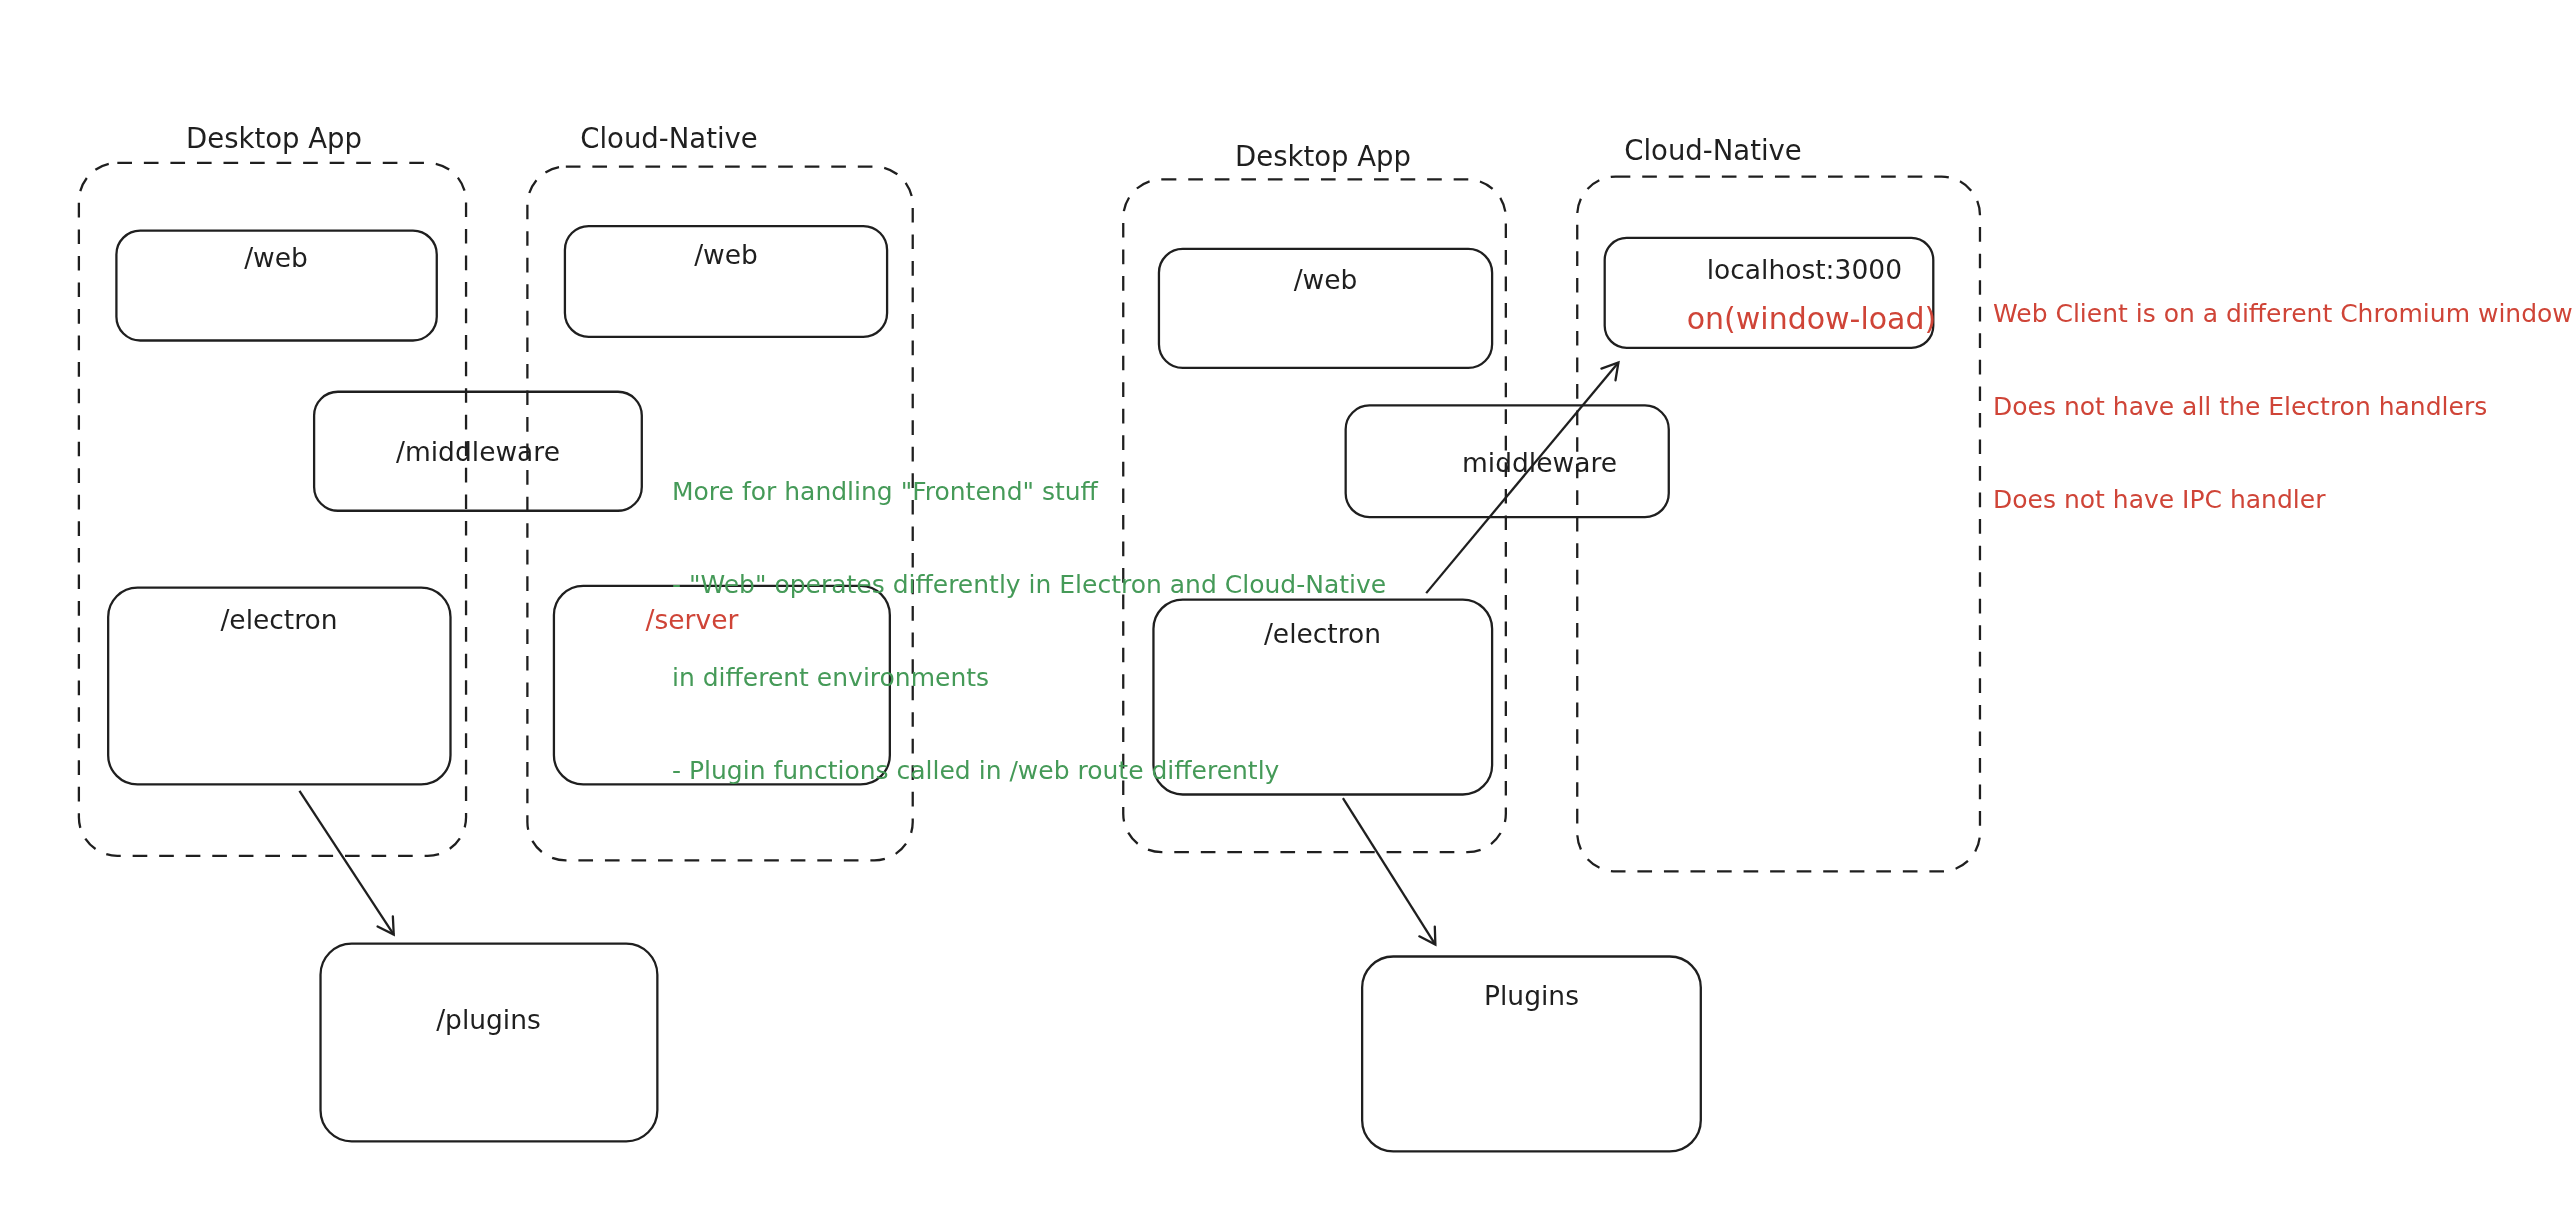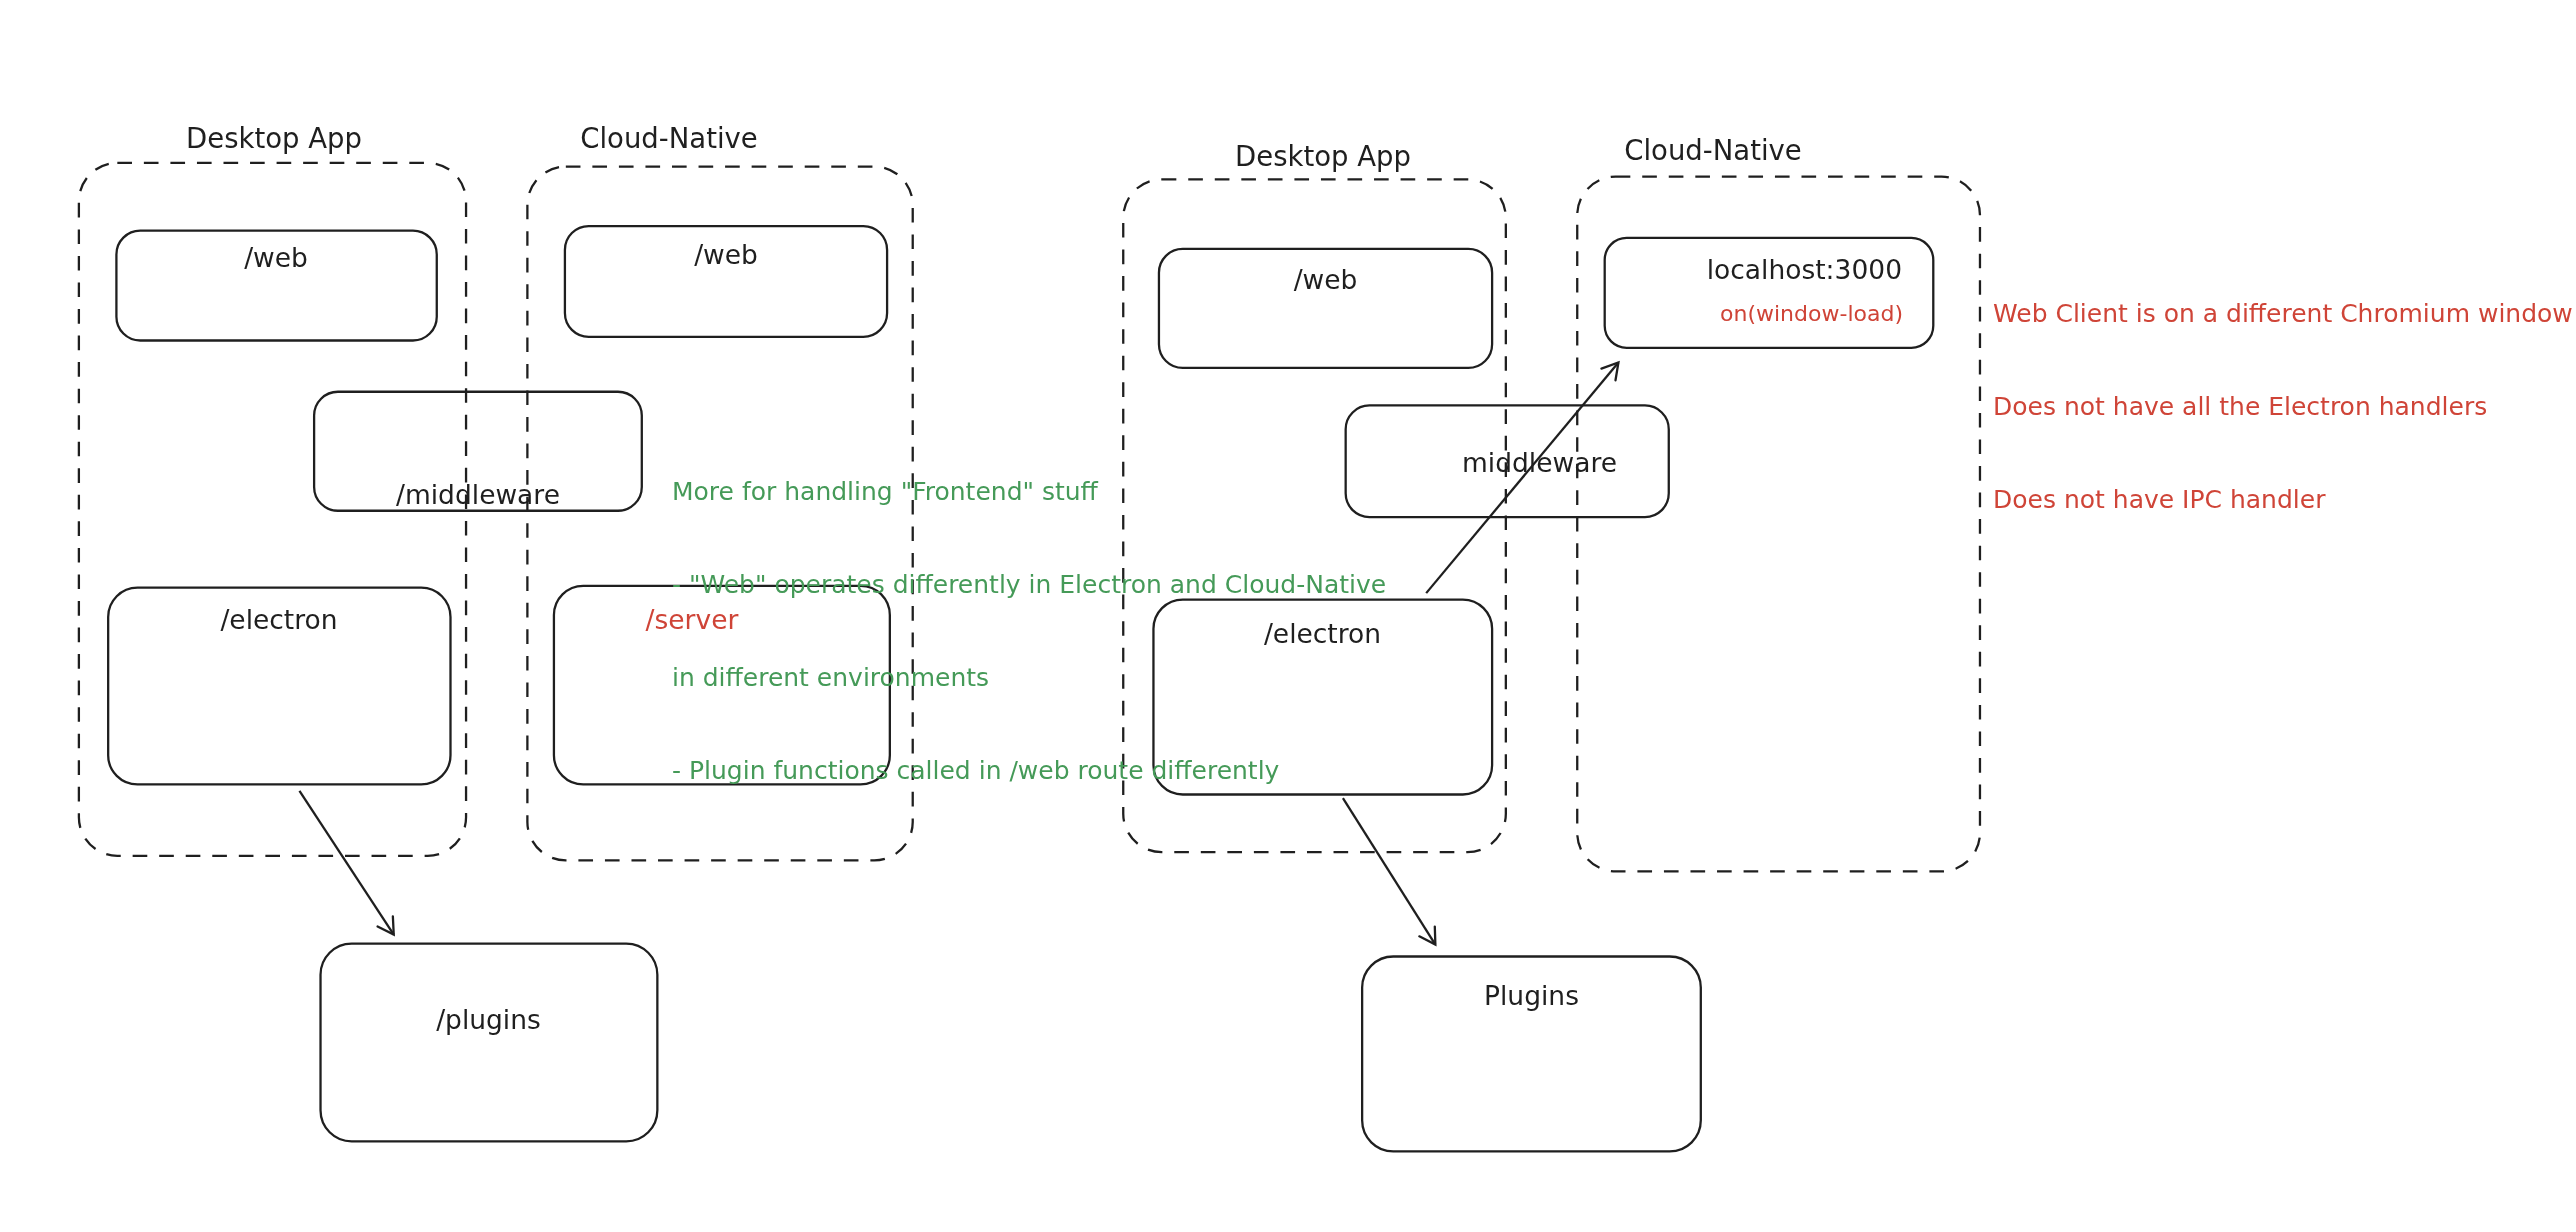--- a/index.html
+++ b/index.html
@@ -58,21 +58,21 @@
   </svg>
 
   <div class="lbl title center" style="left:146px;top:122px;width:256px;">Desktop App</div>
 
   <div class="lbl title center" style="left:541px;top:122px;width:256px;">Cloud-Native</div>
 
   <div class="lbl boxlbl center" style="left:116px;top:242px;width:320px;">/web</div>
 
   <div class="lbl boxlbl center" style="left:565px;top:239px;width:322px;">/web</div>
 
-  <div class="lbl boxlbl flexc" style="left:314px;top:392px;width:328px;height:119px;margin-top:43px;">/middleware</div>
+  <div class="lbl boxlbl flexc" style="left:314px;top:392px;width:328px;height:119px;">/middleware</div>
 
   <div class="lbl boxlbl center" style="left:108px;top:604px;width:342px;">/electron</div>
 
   <div class="lbl boxlbl center red" style="left:554px;top:604px;width:276px;">/server</div>
 
   <div class="lbl boxlbl center" style="left:320px;top:1004px;width:337px;">/plugins</div>
 
   <div class="lbl note green" style="left:672px;top:414px;width:751px;">
     <div>More for handling "Frontend" stuff</div>
     <div>- "Web" operates differently in Electron and Cloud-Native</div>
@@ -81,21 +81,21 @@
   </div>
 
   <div class="lbl title center" style="left:1195px;top:140px;width:256px;">Desktop App</div>
 
   <div class="lbl title center" style="left:1585px;top:134px;width:256px;">Cloud-Native</div>
 
   <div class="lbl boxlbl center" style="left:1159px;top:264px;width:333px;">/web</div>
 
   <div class="lbl boxlbl center" style="left:1605px;top:254px;width:329px;transform:translateX(-32px);text-align:right;">localhost:3000</div>
 
-  <div class="lbl center red" style="left:1605px;top:301px;width:329px;font-size:22px;transform:translateX(42px);">on(window-load)</div>
+  <div class="lbl center red" style="left:1605px;top:301px;width:329px;font-size:30px;transform:translateX(42px);">on(window-load)</div>
 
   <div class="lbl boxlbl flexc" style="left:1346px;top:406px;width:387px;height:112px;border-radius:9px;">middleware</div>
 
   <div class="lbl boxlbl center" style="left:1153px;top:618px;width:339px;">/electron</div>
 
   <div class="lbl boxlbl center" style="left:1362px;top:980px;width:339px;">Plugins</div>
 
   <div class="lbl note red" style="left:1993px;top:236px;width:586px;">
     <div>Web Client is on a different Chromium window</div>
     <div>Does not have all the Electron handlers</div>

